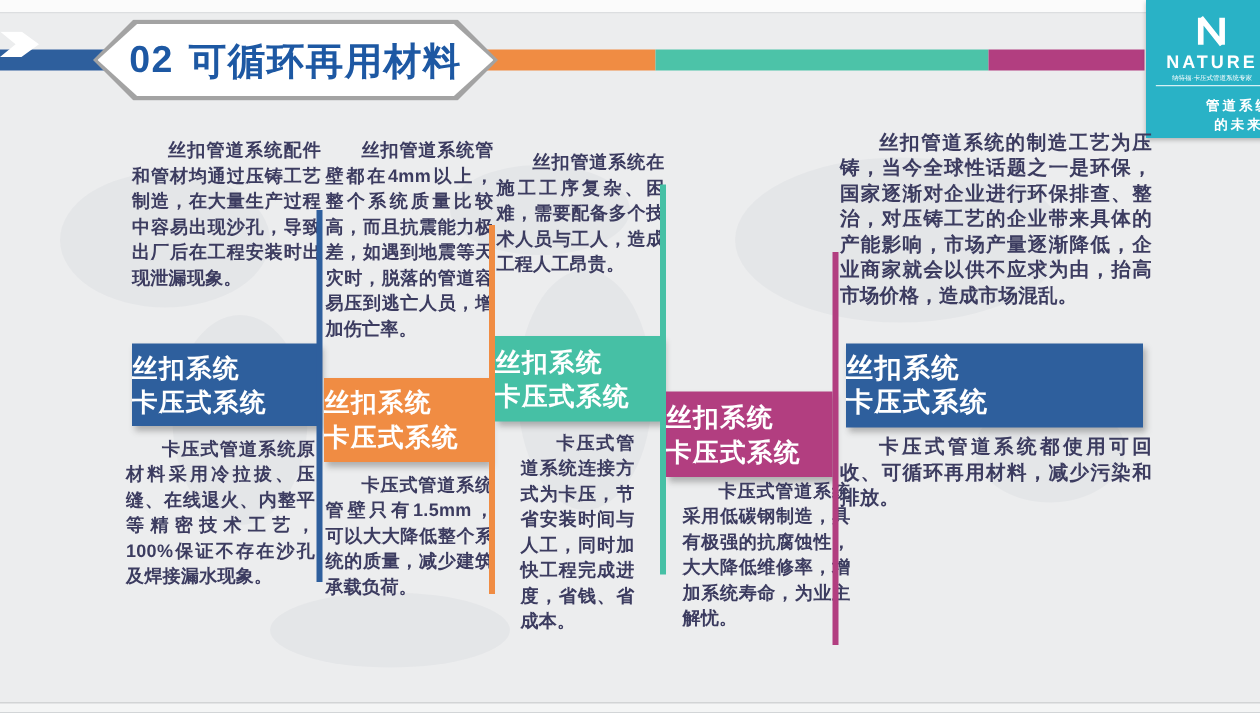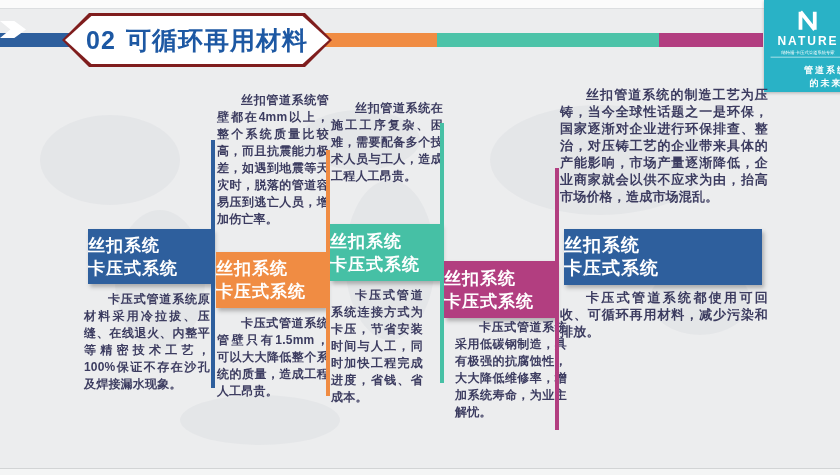--- a/index.html
+++ b/index.html
@@ -24,21 +24,21 @@
   .band-teal    { left:437px; width:222px; background:#4cc3a8; }
   .band-magenta { left:659px; width:104px; background:#b23e80; }
 
   .left-arrow {
     position:absolute; left:0; top:21px; width:26px; height:17px; background:#ffffff;
     clip-path:polygon(0 0,55% 0,100% 50%,55% 100%,0 100%,40% 50%);
   }
 
   .title-badge-outer {
     position:absolute; left:62px; top:13px; width:270px; height:54px;
-    background:#7f1d1d;
+    background:#a3a3a3;
     clip-path:polygon(10% 0,90% 0,100% 50%,90% 100%,10% 100%,0 50%);
     filter:drop-shadow(0 2px 2px rgba(0,0,0,.25));
   }
   .title-badge-inner {
     position:absolute; left:3px; top:3px; right:3px; bottom:3px; background:#ffffff;
     clip-path:polygon(10% 0,90% 0,100% 50%,90% 100%,10% 100%,0 50%);
     display:flex; align-items:center; justify-content:center; gap:10px;
     color:#1d58a3; font-weight:bold; font-size:25px; letter-spacing:1px;
   }
 
@@ -70,21 +70,21 @@
   .c1-top    { left:88px;  top:92px;  width:126px; }
   .c1-badge  { left:88px;  top:229px; width:125px; height:55px; }
   .c1-bottom { left:84px;  top:291px; width:126px; }
 
   .c2-top    { left:217px; top:92px;  width:112px; }
   .c2-badge  { left:216px; top:252px; width:110px; height:56px; }
   .c2-bottom { left:217px; top:315px; width:112px; }
 
   .c3-top    { left:331px; top:100px; width:112px; }
   .c3-badge  { left:330px; top:224px; width:111px; height:57px; }
-  .c3-bottom { left:331px; top:287px; width:92px; }
+  .c3-bottom { left:331px; top:287px; width:92px;padding-left:16px; }
 
   .c4-top    { left:445px; top:110px; width:112px; }
   .c4-badge  { left:444px; top:261px; width:111px; height:57px; }
   .c4-bottom { left:455px; top:319px; width:112px; }
 
   .c5-top    { left:560px; top:86px;  width:208px; font-size:13px; }
   .c5-badge  { left:564px; top:229px; width:198px; height:56px; font-size:18px; }
   .c5-bottom { left:560px; top:289px; width:208px; font-size:13px; }
 
   .divider { position:absolute; width:4px; }
@@ -128,32 +128,33 @@
 
   <div class="nature-box">
     <svg class="nature-n" width="30" height="30" viewBox="0 0 40 40">
       <path d="M10 33 V9 M10 9 L29 33 M29 33 V9" stroke="#ffffff" stroke-width="5" fill="none" stroke-linejoin="miter"></path>
     </svg>
     <div class="nature-name">NATURE</div>
     <div class="nature-sub">纳特福·卡压式管道系统专家</div>
     <div class="nature-tag">管道系统的未来</div>
   </div>
 
+  <div class="para c1-top">丝扣管道系统配件和管材均通过压铸工艺制造，在大量生产过程中容易出现沙孔，导致出厂后在工程安装时出现泄漏现象。</div>
   <div class="sys-badge bg-blue c1-badge">
     <div>丝扣系统</div>
     <div>卡压式系统</div>
   </div>
   <div class="para c1-bottom">卡压式管道系统原材料采用冷拉拔、压缝、在线退火、内整平等精密技术工艺，100%保证不存在沙孔及焊接漏水现象。</div>
 
   <div class="para c2-top">丝扣管道系统管壁都在4mm以上，整个系统质量比较高，而且抗震能力极差，如遇到地震等天灾时，脱落的管道容易压到逃亡人员，增加伤亡率。</div>
   <div class="sys-badge bg-orange c2-badge">
     <div>丝扣系统</div>
     <div>卡压式系统</div>
   </div>
-  <div class="para c2-bottom">卡压式管道系统管壁只有1.5mm，可以大大降低整个系统的质量，造成工程人工昂贵。</div>
+  <div class="para c2-bottom">卡压式管道系统管壁只有1.5mm，可以大大降低整个系统的质量，减少建筑承载负荷。</div>
 
   <div class="para c3-top">丝扣管道系统在施工工序复杂、困难，需要配备多个技术人员与工人，造成工程人工昂贵。</div>
   <div class="sys-badge bg-teal c3-badge">
     <div>丝扣系统</div>
     <div>卡压式系统</div>
   </div>
   <div class="para c3-bottom">卡压式管道系统连接方式为卡压，节省安装时间与人工，同时加快工程完成进度，省钱、省成本。</div>
 
   <div class="sys-badge bg-magenta c4-badge">
     <div>丝扣系统</div>

